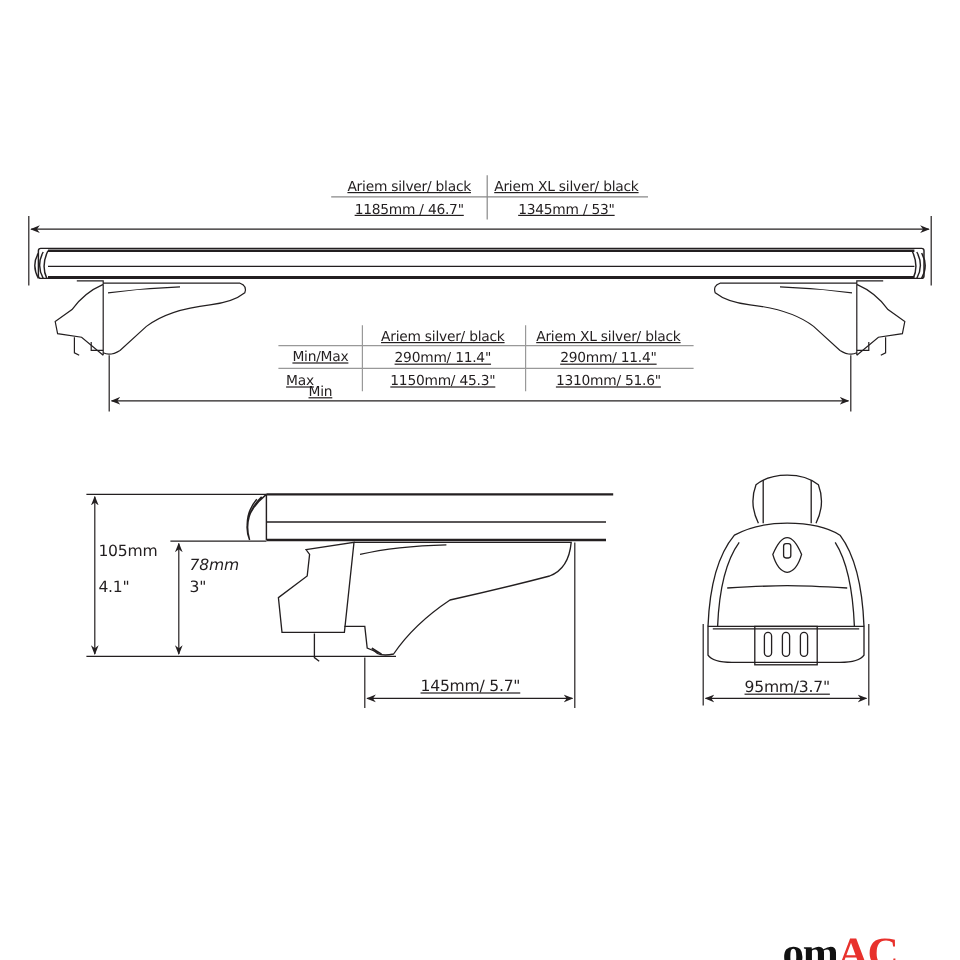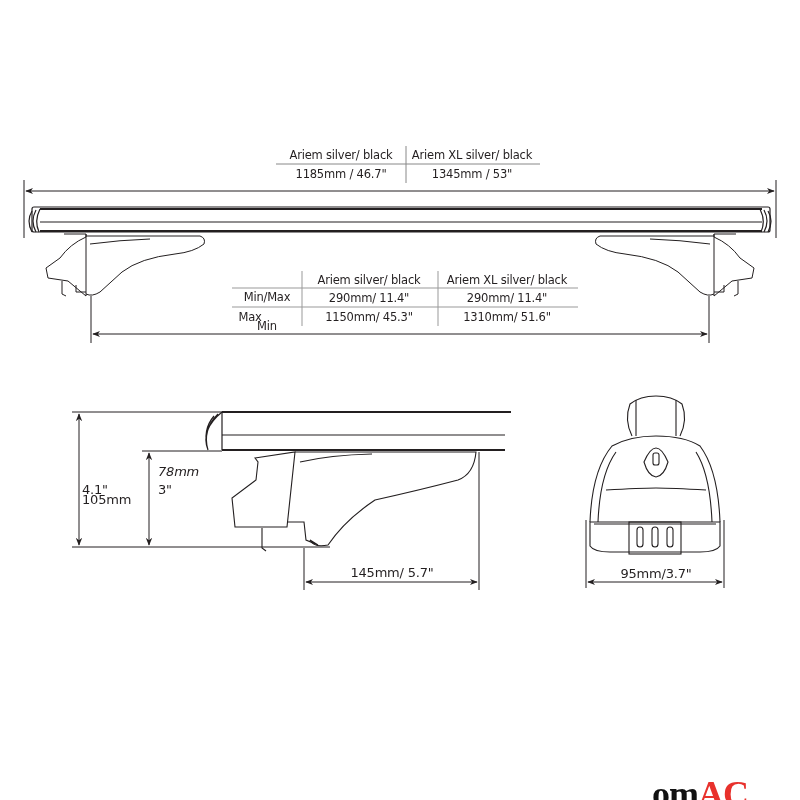--- a/index.html
+++ b/index.html
@@ -1,20 +1,20 @@
 <!DOCTYPE html>
 <html><head>
   <meta charset="utf-8">
   <style>
     html, body { margin: 0; padding: 0; background: #ffffff; }
     body { width: 800px; height: 800px; position: relative; overflow: hidden;
            font-family: "DejaVu Sans", "Liberation Sans", sans-serif; color: #231f20; }
     svg.drawing { position: absolute; left: 0; top: 0; width: 800px; height: 800px; }
     .txt { position: absolute; font-size: 11.5px; white-space: nowrap; letter-spacing: -0.2px; }
-    .center { transform: translateX(-50%); text-align: left; }
+    .center { transform: translateX(-50%); text-align: left; text-decoration: underline; }
     .big { font-size: 13px; }
     .logo { position: absolute; left: 652px; top: 776px; font-family: Liberation Serif, serif;
             font-weight: bold; font-size: 36px; letter-spacing: -1px; line-height: 1; }
     .logo .om { color: #111111; }
     .logo .ac { color: #e8312c; }
   </style>
 </head>
 <body>
 
 <svg class="drawing" viewBox="0 0 800 800">
@@ -142,21 +142,21 @@
 <div class="txt center" style="left:507px; top:273px;">Ariem XL silver/ black</div>
 
 <div class="txt center" style="left:267px; top:291px;margin-top:28px;">Min</div>
 <div class="txt center" style="left:369px; top:291px;">290mm/ 11.4"</div>
 <div class="txt center" style="left:507px; top:291px;">290mm/ 11.4"</div>
 
 <div class="txt center" style="left:250px; top:310px;">Max</div>
 <div class="txt center" style="left:369px; top:310px;">1150mm/ 45.3"</div>
 <div class="txt center" style="left:507px; top:310px;">1310mm/ 51.6"</div>
 
-<div class="txt big" style="left:82px; top:492px;">105mm</div>
+<div class="txt big" style="left:82px; top:452px;">105mm</div>
 <div class="txt big" style="left:82px; top:482px;">4.1"</div>
 <div class="txt big" style="left:158px; top:464px;font-style:italic;">78mm</div>
 <div class="txt big" style="left:158px; top:482px;">3"</div>
 <div class="txt big center" style="left:392px; top:565px;">145mm/ 5.7"</div>
 
 <div class="txt big center" style="left:656px; top:566px;">95mm/3.7"</div>
 
 <div class="logo">
   <span class="om">om</span><span class="ac">AC</span>
 </div>

